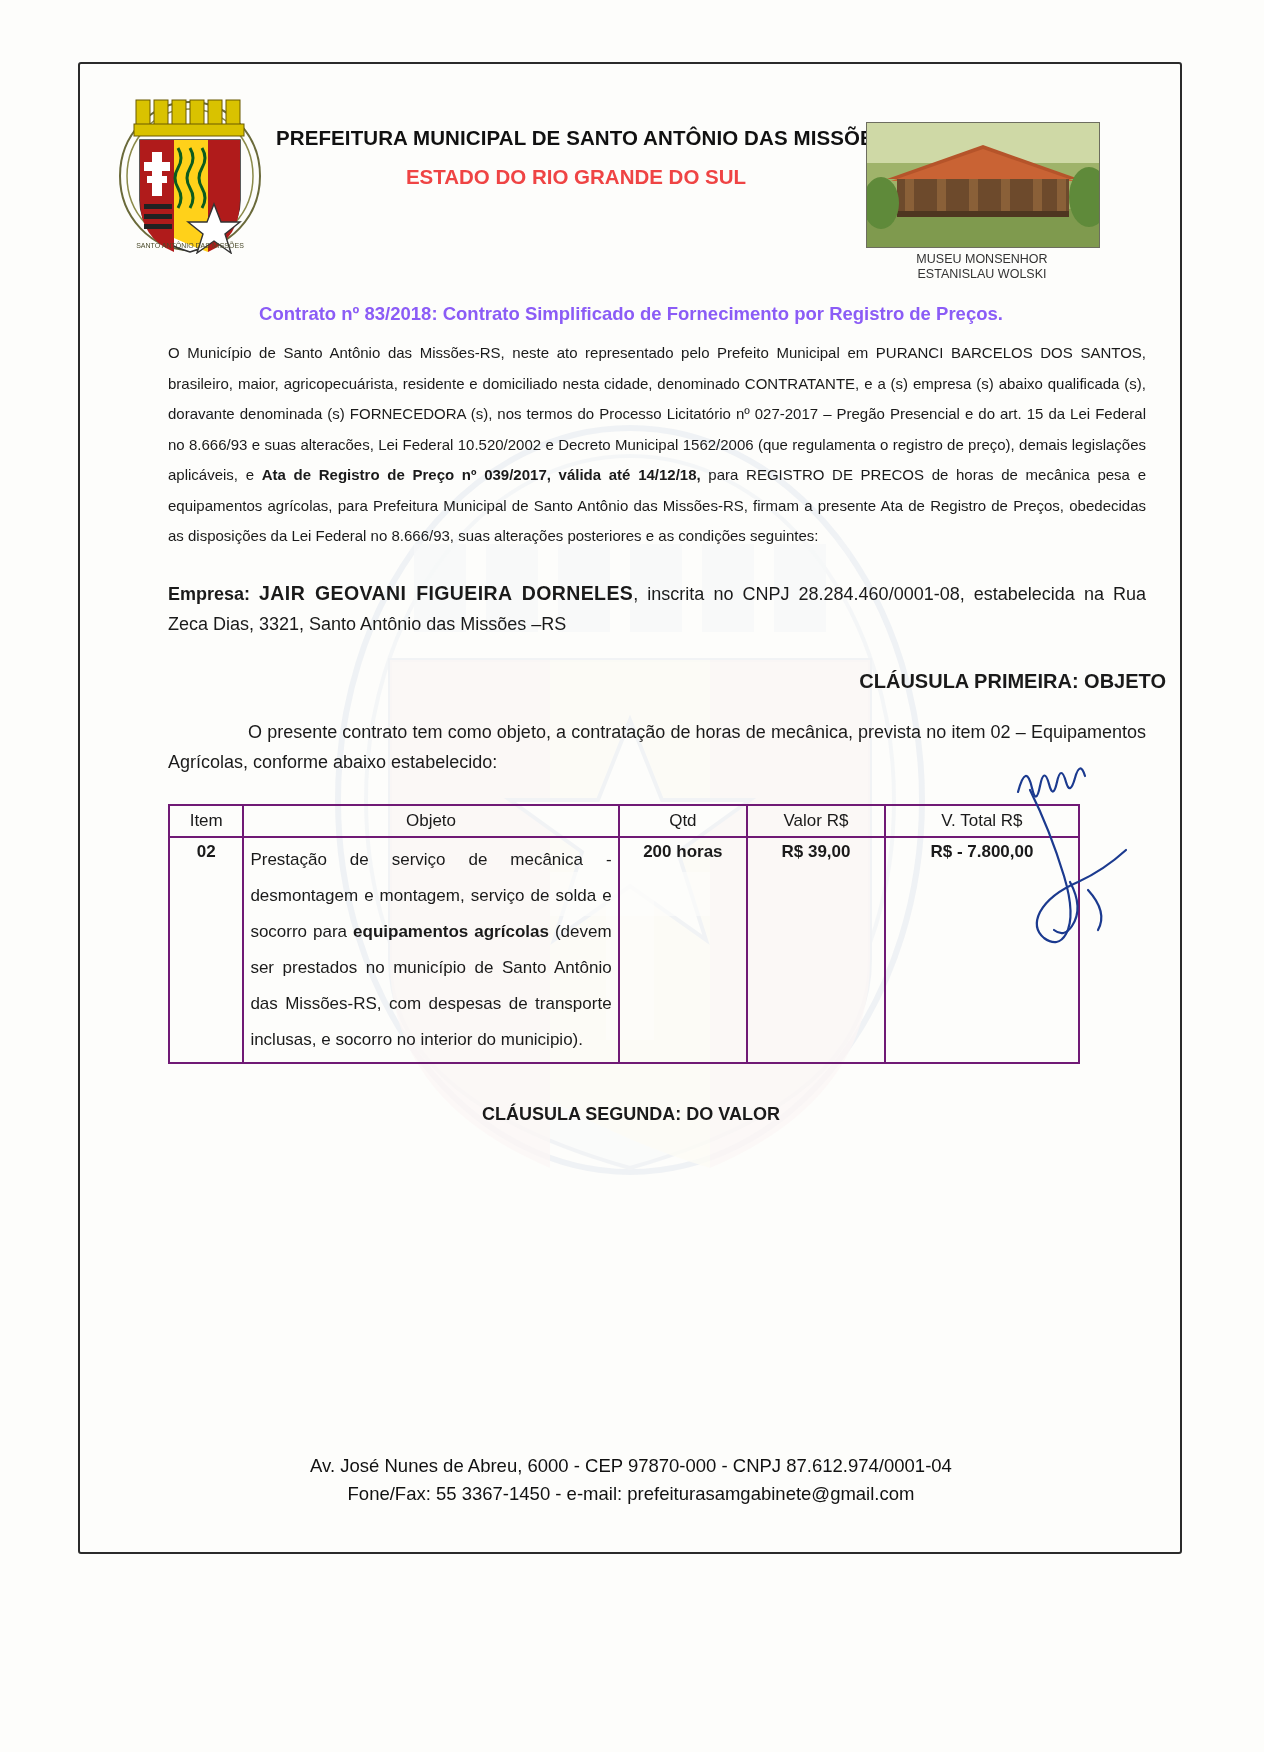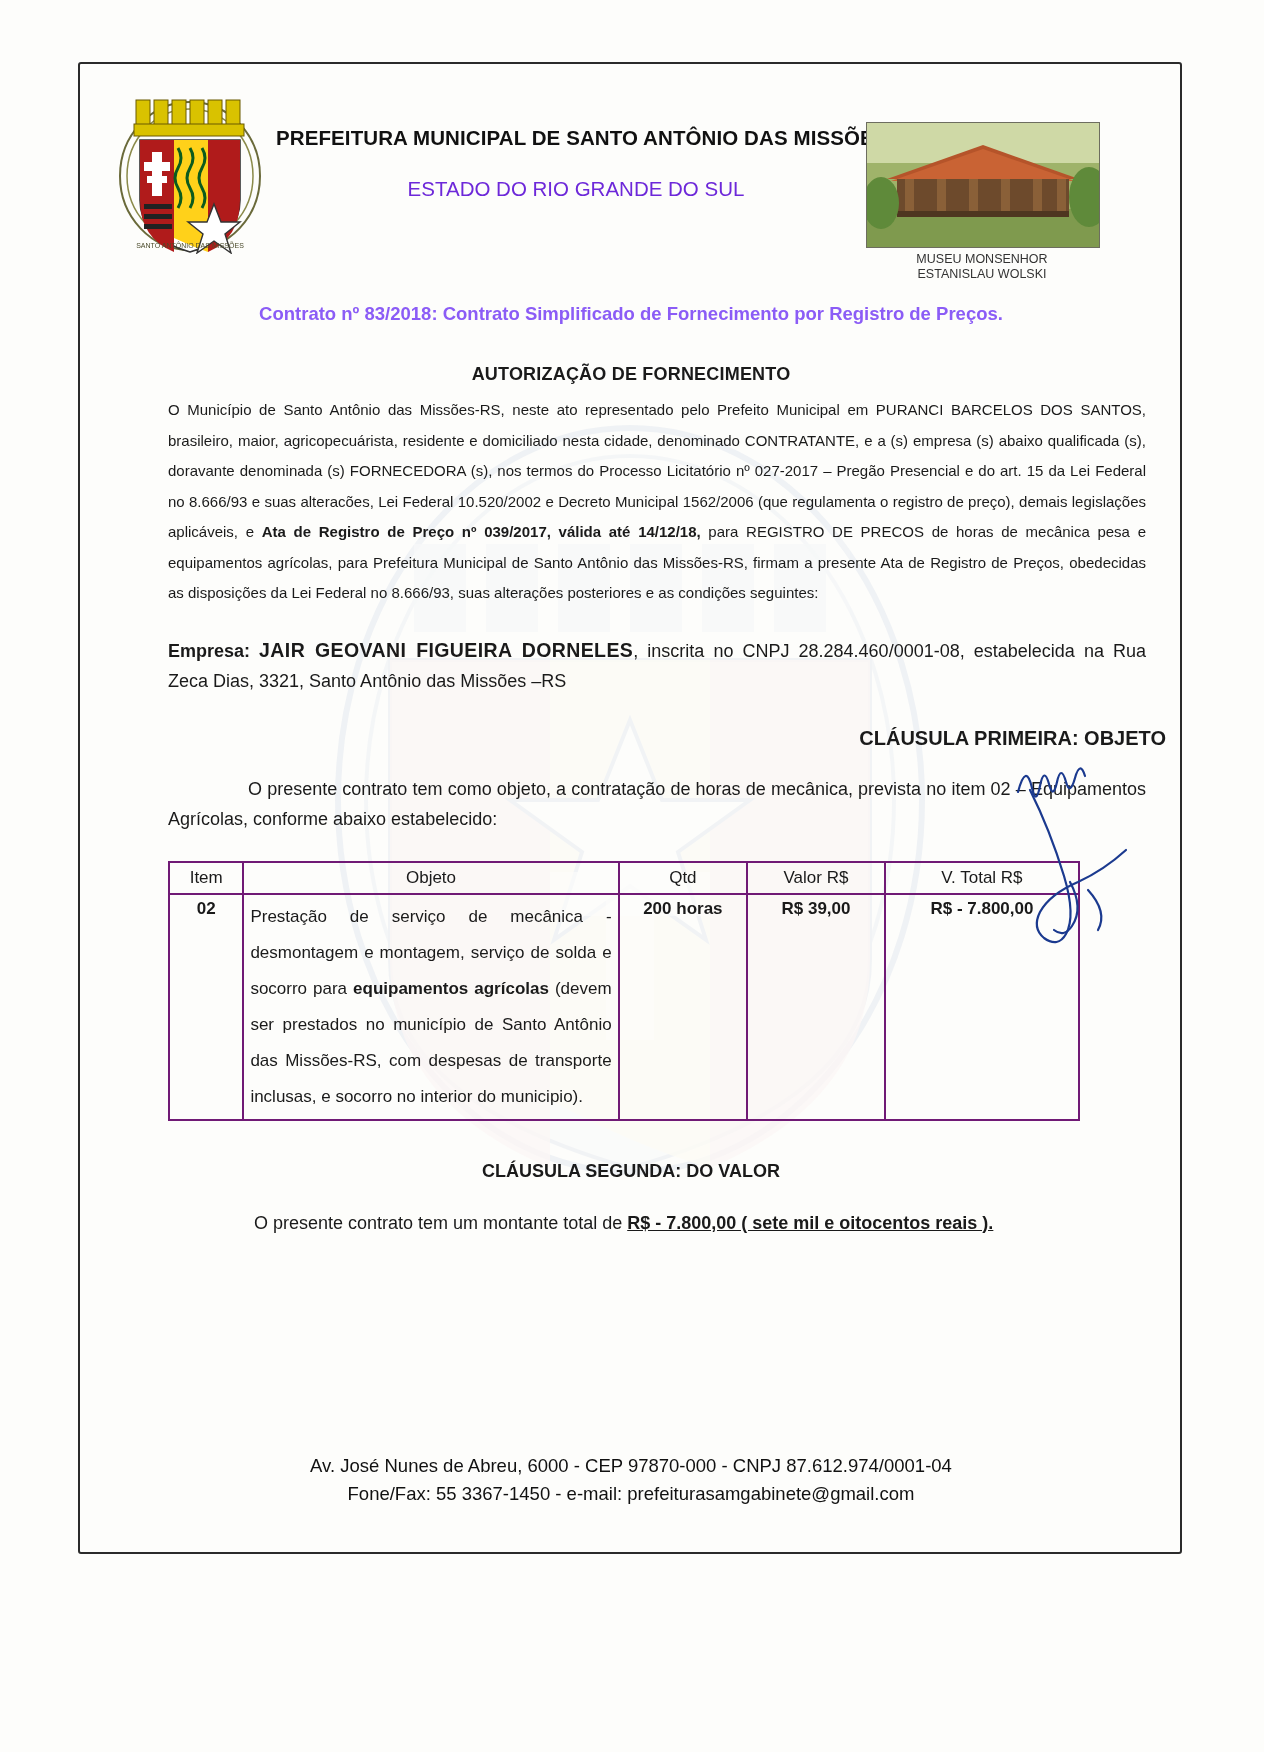--- a/index.html
+++ b/index.html
@@ -68,24 +68,24 @@
     text-align: center;
   }
   .header-line1 {
     font-size: 20.5px;
     font-weight: bold;
     letter-spacing: 0.1px;
     color: #111;
     white-space: nowrap;
   }
   .header-line2 {
-    margin-top: 27px;
+    margin-top: 15px;
     font-size: 20.5px;
-    font-weight: normal;
-    color: #6d28d9;
+    font-weight: bold;
+    color: #ef4444;
   }
   .photo {
     position: absolute;
     left: 770px;
     top: 48px;
     width: 232px;
     height: 124px;
     border: 1px solid #6d6d5f;
     overflow: hidden;
     background: #8fa06a;
@@ -334,21 +334,20 @@
     <div class="photo-caption">
       <div>MUSEU MONSENHOR</div>
       <div>ESTANISLAU WOLSKI</div>
     </div>
   </div>
 
   <div class="content">
 
     <div class="contract-title">Contrato nº 83/2018: Contrato Simplificado de Fornecimento por Registro de Preços.</div>
 
-    <div class="section-title">AUTORIZAÇÃO DE FORNECIMENTO</div>
 
     <div class="para">
       <span>O Município de Santo Antônio das Missões-RS, neste ato representado pelo Prefeito Municipal em PURANCI BARCELOS DOS SANTOS, brasileiro, maior, agricopecuárista, residente e domiciliado nesta cidade, denominado CONTRATANTE, e a (s) empresa (s) abaixo qualificada (s), doravante denominada (s) FORNECEDORA (s), nos termos do Processo Licitatório nº 027-2017 – Pregão Presencial e do art. 15 da Lei Federal no 8.666/93 e suas alteracões, Lei Federal 10.520/2002 e Decreto Municipal 1562/2006 (que regulamenta o registro de preço), demais legislações aplicáveis, e </span><b>Ata de Registro de Preço nº 039/2017, válida até 14/12/18,</b><span> para REGISTRO DE PRECOS de horas de mecânica pesa e equipamentos agrícolas, para Prefeitura Municipal de Santo Antônio das Missões-RS, firmam a presente Ata de Registro de Preços, obedecidas as disposições da Lei Federal no 8.666/93, suas alterações posteriores e as condições seguintes:</span>
     </div>
 
     <div class="empresa">
       <span class="lbl">Empresa:</span>
       <span class="nome">JAIR GEOVANI FIGUEIRA DORNELES</span><span>, inscrita no CNPJ 28.284.460/0001-08, estabelecida na Rua Zeca Dias, 3321, Santo Antônio das Missões –RS</span>
     </div>
 
@@ -378,23 +377,20 @@
             <td class="c-qtd center-top">200 horas</td>
             <td class="c-val center-top">R$ 39,00</td>
             <td class="c-tot total-cell">R$ - 7.800,00</td>
           </tr>
         </tbody>
       </table>
     </div>
 
     <div class="clause2">CLÁUSULA SEGUNDA: DO VALOR</div>
 
-    <div class="valor-para">
-      <span class="ind"></span><span>O presente contrato tem um montante total de </span><u>R$ - 7.800,00 ( sete mil e oitocentos reais ).</u>
-    </div>
   </div>
 
   <div class="signature">
     <svg width="180" height="220" viewBox="0 0 180 220" xmlns="http://www.w3.org/2000/svg">
       <g fill="none" stroke="#1b3a8f" stroke-width="2.2" stroke-linecap="round">
         <path d="M6 52 q8 -30 14 -4 q4 18 8 -2 q4 -20 9 -2 q4 16 8 -2 q4 -18 9 0 q4 14 9 -4 q5 -18 10 -2"></path>
         <path d="M18 50 q20 40 34 86 q12 40 2 58 q-8 14 -22 4 q-12 -10 -4 -26 q10 -18 38 -30 q26 -12 48 -32"></path>
         <path d="M58 142 q14 26 2 44 q-8 12 -18 4"></path>
         <path d="M76 150 q20 22 10 40"></path>
       </g>

